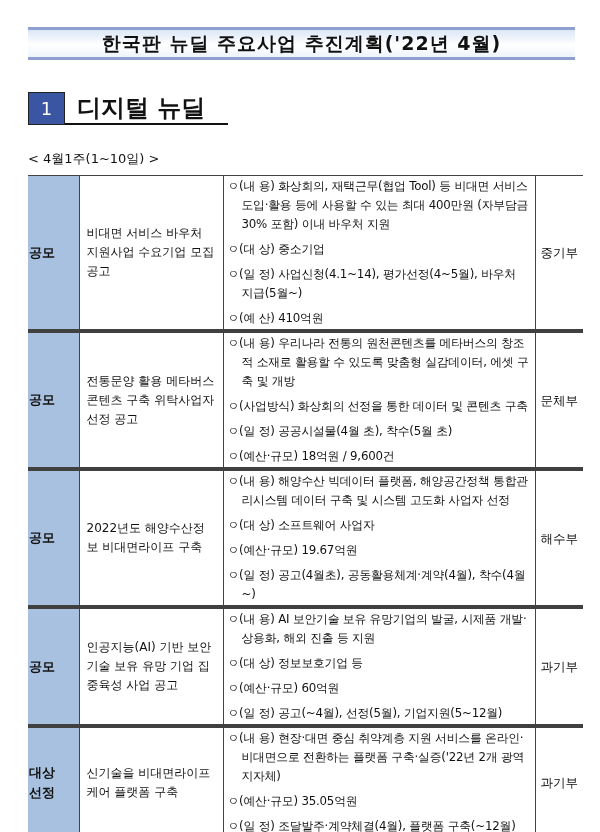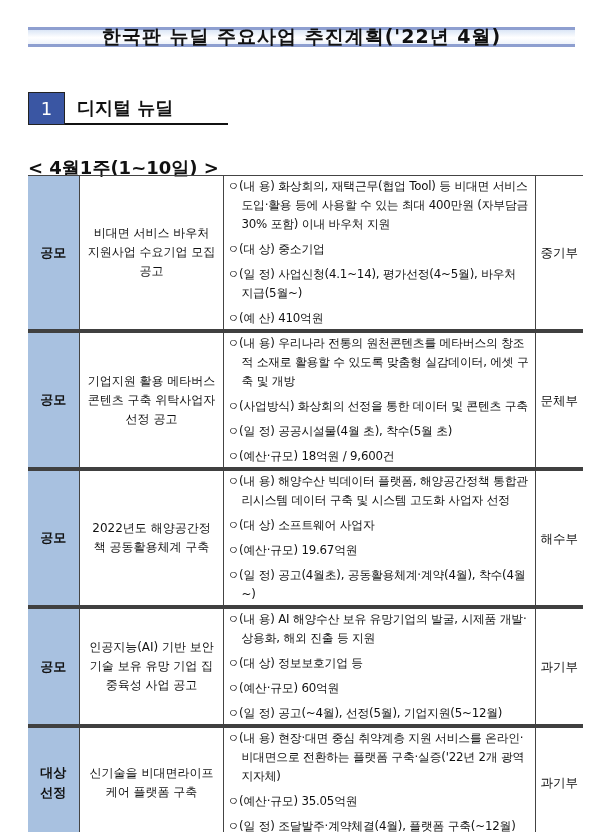--- a/index.html
+++ b/index.html
@@ -1,36 +1,36 @@
 <!DOCTYPE html>
 <html><head>
 <meta charset="utf-8">
 <style>
   html, body { margin:0; padding:0; background:#ffffff; }
   body { width:600px; height:832px; position:relative; overflow:hidden;
          font-family:"DejaVu Sans", "Liberation Sans", sans-serif; color:#111; }
-  .title-bar { position:absolute; left:28px; top:27px; width:547px; height:20px;
+  .title-bar { position:absolute; left:28px; top:27px; width:547px; height:33px;
     background:linear-gradient(to bottom, #dbe6f6 0%, #ffffff 55%, #eef3fb 100%);
     border-top:3px solid #8e9fd0; border-bottom:3px solid #8e9fd0;
     box-sizing:border-box; display:flex; align-items:center; justify-content:center; }
   .title-text { font-size:19px; font-weight:bold; letter-spacing:1px; color:#111; }
   .section { position:absolute; left:28px; top:92px; height:33px; display:flex; align-items:stretch; }
   .section-num { width:37px; background:#3a56a3; color:#fff; font-size:18px;
     display:flex; align-items:center; justify-content:center; border:1px solid #222; box-sizing:border-box; }
-  .section-title { width:163px; border-bottom:2px solid #111; font-size:18px; font-weight:bold;
+  .section-title { width:163px; border-bottom:2px solid #111; font-size:24px; font-weight:bold;
     display:flex; align-items:center; padding-left:12px; box-sizing:border-box; }
-  .week { position:absolute; left:28px; top:156px; font-size:18px; font-weight:bold; }
+  .week { position:absolute; left:28px; top:150px; font-size:13px; font-weight:normal; }
   table { position:absolute; left:28px; top:175px; width:555px; border-collapse:collapse; table-layout:fixed; }
   th, td { border:1px solid #444; font-size:12px; line-height:19px; vertical-align:middle; }
   tr.head th { border-top:2px solid #333; border-bottom:2px solid #333; font-weight:normal; text-align:center; font-size:12.5px; height:33px; line-height:16px; }
   tr.row td { border-bottom:4px solid #404040; }
   th:first-child, td:first-child { border-left:none; }
   th:last-child, td:last-child { border-right:none; }
-  td.cat { background:#a8c1e0; text-align:center; font-weight:bold; font-size:13px; line-height:20px; }
-  td.biz { padding:0 6px 0 7px; font-size:12px; line-height:19px;text-align:center; }
+  td.cat { background:#a8c1e0; font-weight:bold; font-size:13px; line-height:20px; }
+  td.biz { padding:0 6px 0 7px; font-size:12px; line-height:19px; }
   td.detail { padding:1px 4px 1px 4px; vertical-align:top; }
   td.dept { text-align:center; font-size:12.5px; }
   .item { padding-left:14px; text-indent:-14px; line-height:19px; font-size:11.8px; letter-spacing:-0.2px; }
   .item + .item { margin-top:6px; }
 </style>
 </head>
 <body>
 
 <div class="title-bar">
   <span class="title-text">한국판 뉴딜 주요사업 추진계획('22년 4월)</span>
@@ -59,47 +59,47 @@
       <div class="item">ㅇ(내 용) 화상회의, 재택근무(협업 Tool) 등 비대면 서비스 도입·활용 등에 사용할 수 있는 최대 400만원 (자부담금 30% 포함) 이내 바우처 지원</div>
       <div class="item">ㅇ(대 상) 중소기업</div>
       <div class="item">ㅇ(일 정) 사업신청(4.1~14), 평가선정(4~5월), 바우처 지급(5월~)</div>
       <div class="item">ㅇ(예 산) 410억원</div>
     </td>
     <td class="dept">중기부</td>
   </tr>
 
   <tr class="row" style="height:114px">
     <td class="cat">공모</td>
-    <td class="biz">기업지원 활용 메타버스 콘텐츠 구축 위탁사업자 선정 공고</td>
+    <td class="biz">전통문양 활용 메타버스 콘텐츠 구축 위탁사업자 선정 공고</td>
     <td class="detail">
       <div class="item">ㅇ(내 용) 우리나라 전통의 원천콘텐츠를 메타버스의 창조적 소재로 활용할 수 있도록 맞춤형 실감데이터, 에셋 구축 및 개방</div>
       <div class="item">ㅇ(사업방식) 화상회의 선정을 통한 데이터 및 콘텐츠 구축</div>
       <div class="item">ㅇ(일 정) 공공시설물(4월 초), 착수(5월 초)</div>
       <div class="item">ㅇ(예산·규모) 18억원 / 9,600건</div>
     </td>
     <td class="dept">문체부</td>
   </tr>
 
   <tr class="row" style="height:95px">
     <td class="cat">공모</td>
-    <td class="biz">2022년도 해양공간정책 공동활용체계 구축</td>
+    <td class="biz">2022년도 해양수산정보 비대면라이프 구축</td>
     <td class="detail">
       <div class="item">ㅇ(내 용) 해양수산 빅데이터 플랫폼, 해양공간정책 통합관리시스템 데이터 구축 및 시스템 고도화 사업자 선정</div>
       <div class="item">ㅇ(대 상) 소프트웨어 사업자</div>
       <div class="item">ㅇ(예산·규모) 19.67억원</div>
       <div class="item">ㅇ(일 정) 공고(4월초), 공동활용체계·계약(4월), 착수(4월~)</div>
     </td>
     <td class="dept">해수부</td>
   </tr>
 
   <tr class="row" style="height:98px">
     <td class="cat">공모</td>
     <td class="biz">인공지능(AI) 기반 보안기술 보유 유망 기업 집중육성 사업 공고</td>
     <td class="detail">
-      <div class="item">ㅇ(내 용) AI 해양수산 보유 유망기업의 발굴, 시제품 개발·상용화, 해외 진출 등 지원</div>
+      <div class="item">ㅇ(내 용) AI 보안기술 보유 유망기업의 발굴, 시제품 개발·상용화, 해외 진출 등 지원</div>
       <div class="item">ㅇ(대 상) 정보보호기업 등</div>
       <div class="item">ㅇ(예산·규모) 60억원</div>
       <div class="item">ㅇ(일 정) 공고(~4월), 선정(5월), 기업지원(5~12월)</div>
     </td>
     <td class="dept">과기부</td>
   </tr>
 
   <tr class="row" style="height:78px">
     <td class="cat">
       <div>대상</div>

